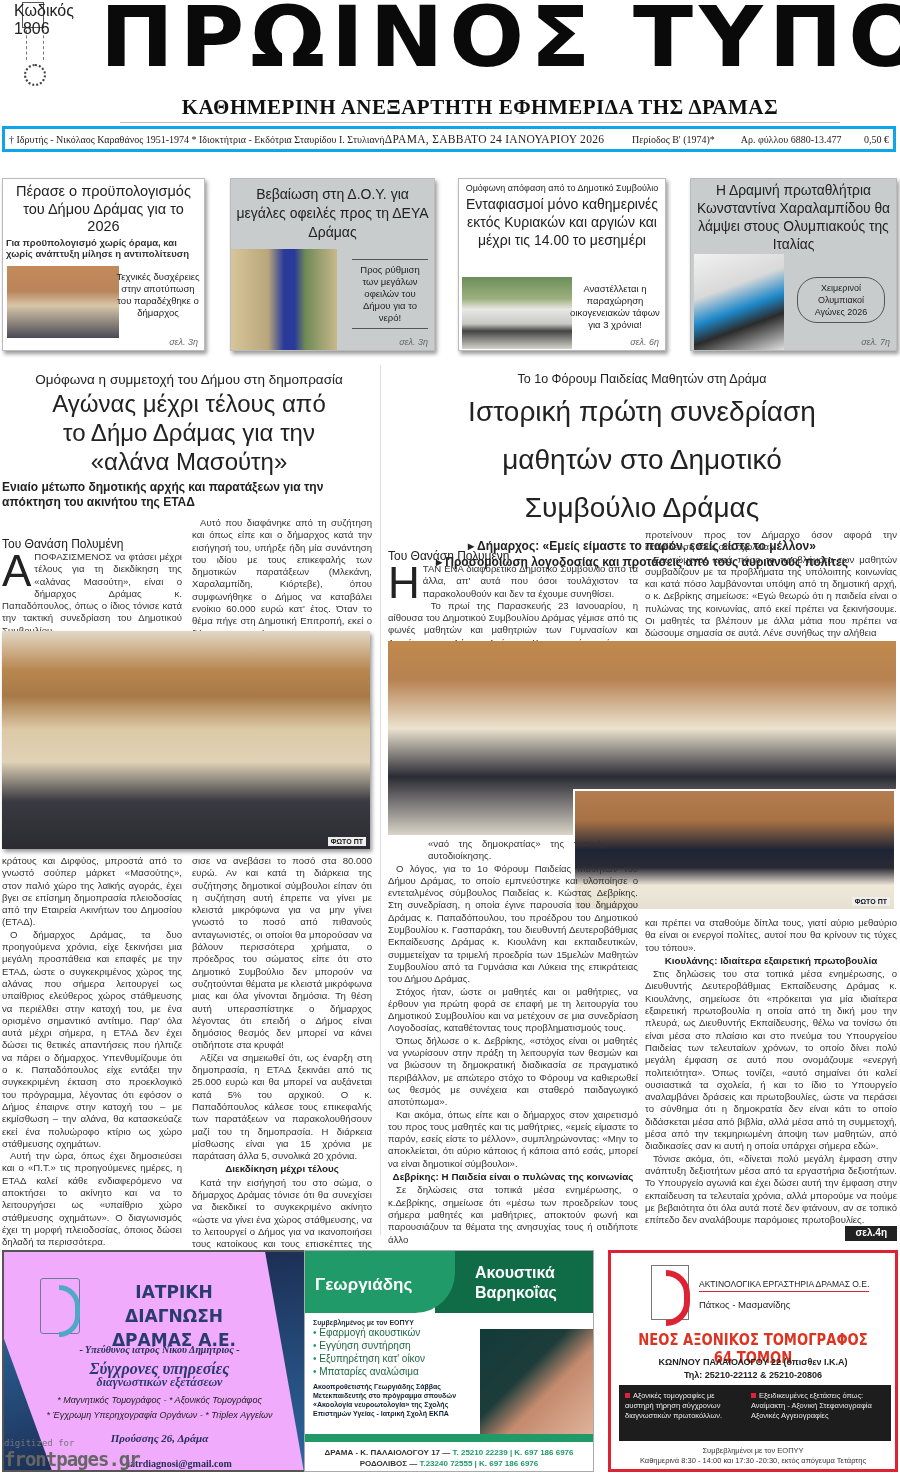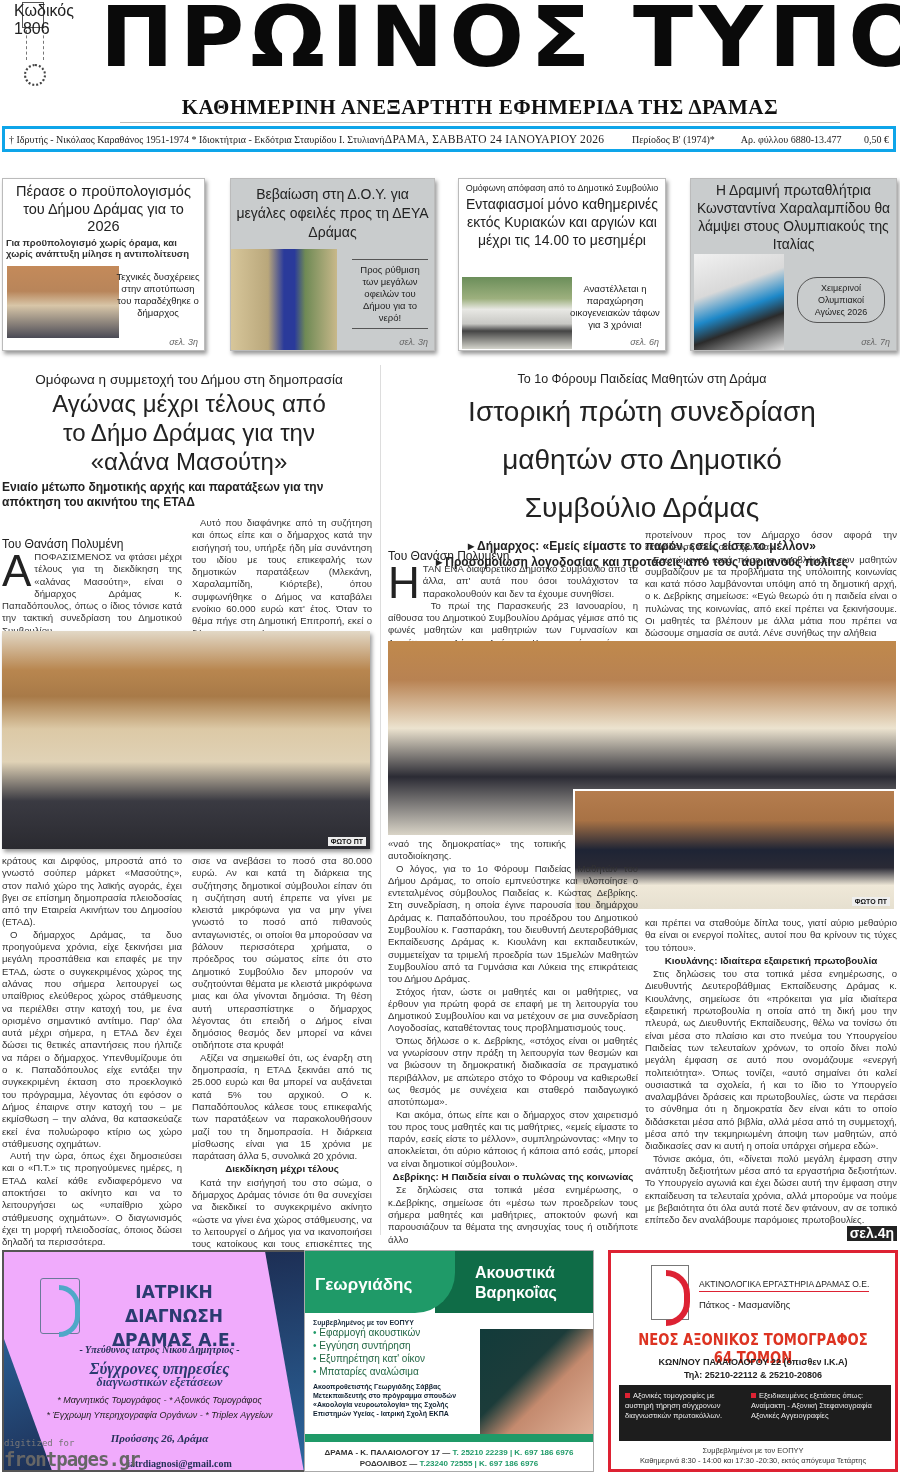--- a/index.html
+++ b/index.html
@@ -55,21 +55,21 @@
   .headline { text-align: center; font-size: 24px; line-height: 29px; color: #222; }
   .headline.big { font-size: 28px; line-height: 48px; }
   .deck { font-weight: bold; font-size: 12px; line-height: 15px; color: #222; }
   .bullets { text-align: center; font-weight: bold; font-size: 12px; line-height: 16px; color: #222; }
   .byline { font-weight: normal; font-size: 12px; color: #222; margin-top: 20px; }
   .txt { font-size: 9.6px; line-height: 12.3px; color: #333; text-align: justify; hyphens: auto; }
   .txt p { text-indent: 8px; }
   .txt p.noind { text-indent: 0; }
   .drop { float: left; font-size: 44px; line-height: 38px; margin-right: 3px; margin-top: 1px; color: #222; }
   .subhead { font-weight: bold; text-align: center; font-size: 9.8px; color: #222; margin: 1px 0; }
-  .pagetag { display: inline-block; background: #222; color: #fff; font-weight: bold; font-size: 14px; padding: 1px 3px; float: right; }
+  .pagetag { display: inline-block; background: #222; color: #fff; font-weight: bold; font-size: 10px; padding: 1px 10px; float: right; }
 
   
   .ad { position: absolute; top: 1250px; height: 222px; overflow: hidden; }
   .ad1 { left: 2px; width: 315px; border: 2px solid #555; background: #f0abfc; }
   .ad1 .swoosh { position: absolute; right: -30px; top: -20px; width: 60px; height: 260px; background: linear-gradient(180deg, #1c2b50, #2e6ea8); transform: rotate(-10deg); }
   .ad1 .swoosh2 { position: absolute; left: -50px; bottom: -30px; width: 70px; height: 200px; background: linear-gradient(180deg, #2e6ea8, #1c2b50); transform: rotate(-20deg); }
   .ad1 .logo { position: absolute; left: 36px; top: 26px; width: 40px; height: 56px; border: 1px solid #6a7a99; border-radius: 3px; }
   .ad1 .logo::before { content: ""; position: absolute; left: 18px; top: 6px; width: 16px; height: 42px; border: 5px solid #4fa8c8; border-left: none; border-radius: 0 30px 30px 0; }
   .ad1 .name { position: absolute; left: 80px; top: 28px; font-family: "DejaVu Sans", sans-serif; font-weight: bold; color: #2a3b70; font-size: 17px; line-height: 24px; text-align: center; width: 180px; }
   .ad1 .line { position: absolute; left: 0; width: 100%; text-align: center; font-family: "Liberation Serif", serif; color: #243058; }
@@ -216,21 +216,21 @@
   <p class="noind">προτείνουν προς τον Δήμαρχο όσον αφορά την εκπαίδευσή τους στα σχολεία».</p>
   <p>Ερωτώμενος κατά πόσο τα προβλήματα των μαθητών συμβαδίζουν με τα προβλήματα της υπόλοιπης κοινωνίας και κατά πόσο λαμβάνονται υπόψη από τη δημοτική αρχή, ο κ. Δεβρίκης σημείωσε: «Εγώ θεωρώ ότι η παιδεία είναι ο πυλώνας της κοινωνίας, από εκεί πρέπει να ξεκινήσουμε. Οι μαθητές τα βλέπουν με άλλα μάτια που πρέπει να δώσουμε σημασία σε αυτά. Λένε συνήθως την αλήθεια</p>
 </div>
 
 <div class="art ph-students" style="left:388px; top:641px; width:508px; height:194px;"></div>
 <div class="art ph-students2" style="left:573px; top:789px; width:323px; height:122px; border:2px solid #fff;">
   <span class="credit">ΦΩΤΟ ΠΤ</span>
 </div>
 
 <div class="art txt" style="left:388px; top:838px; width:250px;">
-  <div style="width:178px;">
+  <div style="width:178px;margin-left:40px;">
     <p class="noind">«ναό της δημοκρατίας» της τοπικής αυτοδιοίκησης.</p>
   </div>
   <p>Ο λόγος, για το 1ο Φόρουμ Παιδείας Μαθητών του Δήμου Δράμας, το οποίο εμπνεύστηκε και υλοποίησε ο εντεταλμένος σύμβουλος Παιδείας κ. Κώστας Δεβρίκης. Στη συνεδρίαση, η οποία έγινε παρουσία του δημάρχου Δράμας κ. Παπαδόπουλου, του προέδρου του Δημοτικού Συμβουλίου κ. Γασπαράκη, του διευθυντή Δευτεροβάθμιας Εκπαίδευσης Δράμας κ. Κιουλάνη και εκπαιδευτικών, συμμετείχαν τα τριμελή προεδρία των 15μελών Μαθητών Συμβουλίου από τα Γυμνάσια και Λύκεια της επικράτειας του Δήμου Δράμας.</p>
   <p>Στόχος ήταν, ώστε οι μαθητές και οι μαθήτριες, να έρθουν για πρώτη φορά σε επαφή με τη λειτουργία του Δημοτικού Συμβουλίου και να μετέχουν σε μια συνεδρίαση Λογοδοσίας, καταθέτοντας τους προβληματισμούς τους.</p>
   <p>Όπως δήλωσε ο κ. Δεβρίκης, «στόχος είναι οι μαθητές να γνωρίσουν στην πράξη τη λειτουργία των θεσμών και να βιώσουν τη δημοκρατική διαδικασία σε πραγματικό περιβάλλον, με απώτερο στόχο το Φόρουμ να καθιερωθεί ως θεσμός με συνέχεια και σταθερό παιδαγωγικό αποτύπωμα».</p>
   <p>Και ακόμα, όπως είπε και ο δήμαρχος στον χαιρετισμό του προς τους μαθητές και τις μαθήτριες, «εμείς είμαστε το παρόν, εσείς είστε το μέλλον», συμπληρώνοντας: «Μην το αποκλείεται, ότι αύριο κάποιος ή κάποια από εσάς, μπορεί να είναι δημοτικοί σύμβουλοι».</p>
   <div class="subhead">Δεβρίκης: Η Παιδεία είναι ο πυλώνας της κοινωνίας</div>
   <p>Σε δηλώσεις στα τοπικά μέσα ενημέρωσης, ο κ.Δεβρίκης, σημείωσε ότι «μέσω των προεδρείων τους σήμερα μαθητές και μαθήτριες, αποκτούν φωνή και παρουσιάζουν τα θέματα της ανησυχίας τους ή οτιδήποτε άλλο</p>
 </div>
 <div class="art txt" style="left:645px; top:917px; width:252px;">

